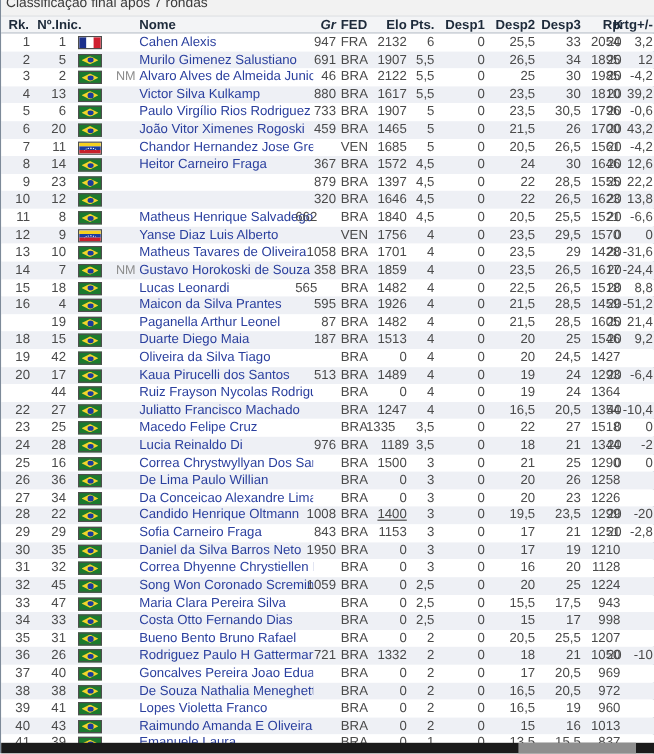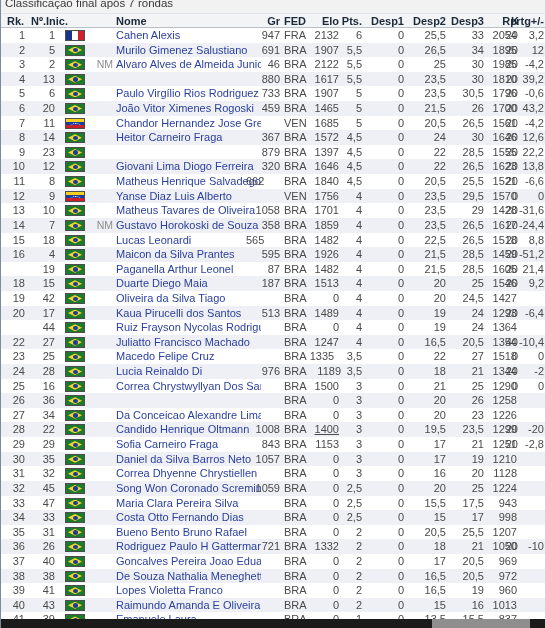--- a/index.html
+++ b/index.html
@@ -55,21 +55,21 @@
   .c.num{text-align:right;color:#4a4a4a;}
   .c.name{color:#2a3f9e;text-align:left;}
   .c.title-tag{color:#8d8d8d;text-align:right;font-size:10.5px;}
   .c.dat{color:#4a4a4a;text-align:right;}
   .c.fed{color:#4a4a4a;text-align:left;}
 
   
   .col-rk   {left:0px;   width:30px;}
   .col-no   {left:33px;  width:16px;}
   .col-name {left:115px; width:140px;}
-  .col-gr   {left:249px; width:30px;}
+  .col-gr   {left:249px; width:30px;font-style:italic;}
   .col-fed  {left:283px; width:26px;}
   .col-elo  {left:308px; width:30px;}
   .col-pts  {left:339px; width:22px;}
   .col-d1   {left:363px; width:40px;}
   .col-d2   {left:405px; width:40px;}
   .col-d3   {left:447px; width:36px;}
   .col-rp   {left:484px; width:32px;}
   .col-k    {left:499px; width:18px;}
   .col-rtg  {left:509px; width:34px;}
 
@@ -196,20 +196,21 @@
       <div class="row alt">
         <span style="position: absolute; left: 64px; top: 0px;">
           <span class="flag bra">
             <span class="lozenge"></span>
             <span class="globe"></span>
           </span>
         </span>
         <div class="c num" style="left:0px;width:24px;text-align:right;">4</div>
         <div class="c num" style="left:30px;width:24px;text-align:right;">13</div>
         <div class="c title-tag" style="left:84px;width:28px;text-align:right;"></div>
+        <div class="c name" style="left:115px;width:145px;text-align:left;overflow:hidden;">Victor Silva Kulkamp</div>
         <div class="c dat" style="left:245px;width:34px;text-align:right;">880</div>
         <div class="c fed" style="left:283px;width:26px;text-align:left;">BRA</div>
         <div class="c dat" style="left:304px;width:34px;text-align:right;">1617</div>
         <div class="c dat" style="left:339px;width:22px;text-align:right;">5,5</div>
         <div class="c dat" style="left:360px;width:43px;text-align:right;">0</div>
         <div class="c dat" style="left:403px;width:42px;text-align:right;">23,5</div>
         <div class="c dat" style="left:445px;width:38px;text-align:right;">30</div>
         <div class="c dat" style="left:481px;width:35px;text-align:right;">1810</div>
         <div class="c dat" style="left:497px;width:20px;text-align:right;">20</div>
         <div class="c dat" style="left:509px;width:34px;text-align:right;">39,2</div>
@@ -328,21 +329,20 @@
       <div class="row alt">
         <span style="position: absolute; left: 64px; top: 0px;">
           <span class="flag bra">
             <span class="lozenge"></span>
             <span class="globe"></span>
           </span>
         </span>
         <div class="c num" style="left:0px;width:24px;text-align:right;">10</div>
         <div class="c num" style="left:30px;width:24px;text-align:right;">12</div>
         <div class="c title-tag" style="left:84px;width:28px;text-align:right;"></div>
-        <div class="c name" style="left:115px;width:145px;text-align:left;overflow:hidden;">Giovani Lima Diogo Ferreira</div>
         <div class="c dat" style="left:245px;width:34px;text-align:right;">320</div>
         <div class="c fed" style="left:283px;width:26px;text-align:left;">BRA</div>
         <div class="c dat" style="left:304px;width:34px;text-align:right;">1646</div>
         <div class="c dat" style="left:339px;width:22px;text-align:right;">4,5</div>
         <div class="c dat" style="left:360px;width:43px;text-align:right;">0</div>
         <div class="c dat" style="left:403px;width:42px;text-align:right;">22</div>
         <div class="c dat" style="left:445px;width:38px;text-align:right;">26,5</div>
         <div class="c dat" style="left:481px;width:35px;text-align:right;">1623</div>
         <div class="c dat" style="left:497px;width:20px;text-align:right;">20</div>
         <div class="c dat" style="left:509px;width:34px;text-align:right;">13,8</div>
@@ -619,21 +619,21 @@
             <span class="lozenge"></span>
             <span class="globe"></span>
           </span>
         </span>
         <div class="c num" style="left:0px;width:24px;text-align:right;">23</div>
         <div class="c num" style="left:30px;width:24px;text-align:right;">25</div>
         <div class="c title-tag" style="left:84px;width:28px;text-align:right;"></div>
         <div class="c name" style="left:115px;width:145px;text-align:left;overflow:hidden;">Macedo Felipe Cruz</div>
         <div class="c dat" style="left:245px;width:34px;text-align:right;"></div>
         <div class="c fed" style="left:283px;width:26px;text-align:left;">BRA</div>
-        <div class="c dat" style="left:304px;width:34px;text-align:center;">1335</div>
+        <div class="c dat" style="left:304px;width:34px;text-align:left;">1335</div>
         <div class="c dat" style="left:339px;width:22px;text-align:right;">3,5</div>
         <div class="c dat" style="left:360px;width:43px;text-align:right;">0</div>
         <div class="c dat" style="left:403px;width:42px;text-align:right;">22</div>
         <div class="c dat" style="left:445px;width:38px;text-align:right;">27</div>
         <div class="c dat" style="left:481px;width:35px;text-align:right;">1518</div>
         <div class="c dat" style="left:497px;width:20px;text-align:right;">0</div>
         <div class="c dat" style="left:509px;width:34px;text-align:right;">0</div>
       </div>
       <div class="row alt">
         <span style="position: absolute; left: 64px; top: 0px;">
@@ -682,20 +682,21 @@
       <div class="row alt">
         <span style="position: absolute; left: 64px; top: 0px;">
           <span class="flag bra">
             <span class="lozenge"></span>
             <span class="globe"></span>
           </span>
         </span>
         <div class="c num" style="left:0px;width:24px;text-align:right;">26</div>
         <div class="c num" style="left:30px;width:24px;text-align:right;">36</div>
         <div class="c title-tag" style="left:84px;width:28px;text-align:right;"></div>
+        <div class="c name" style="left:115px;width:145px;text-align:left;overflow:hidden;">De Lima Paulo Willian</div>
         <div class="c dat" style="left:245px;width:34px;text-align:right;"></div>
         <div class="c fed" style="left:283px;width:26px;text-align:left;">BRA</div>
         <div class="c dat" style="left:304px;width:34px;text-align:right;">0</div>
         <div class="c dat" style="left:339px;width:22px;text-align:right;">3</div>
         <div class="c dat" style="left:360px;width:43px;text-align:right;">0</div>
         <div class="c dat" style="left:403px;width:42px;text-align:right;">20</div>
         <div class="c dat" style="left:445px;width:38px;text-align:right;">26</div>
         <div class="c dat" style="left:481px;width:35px;text-align:right;">1258</div>
         <div class="c dat" style="left:497px;width:20px;text-align:right;"></div>
         <div class="c dat" style="left:509px;width:34px;text-align:right;"></div>
@@ -770,21 +771,21 @@
         <span style="position: absolute; left: 64px; top: 0px;">
           <span class="flag bra">
             <span class="lozenge"></span>
             <span class="globe"></span>
           </span>
         </span>
         <div class="c num" style="left:0px;width:24px;text-align:right;">30</div>
         <div class="c num" style="left:30px;width:24px;text-align:right;">35</div>
         <div class="c title-tag" style="left:84px;width:28px;text-align:right;"></div>
         <div class="c name" style="left:115px;width:145px;text-align:left;overflow:hidden;">Daniel da Silva Barros Neto</div>
-        <div class="c dat" style="left:245px;width:34px;text-align:right;">1057</div>
+        <div class="c dat" style="left:245px;width:34px;text-align:right;">1950</div>
         <div class="c fed" style="left:283px;width:26px;text-align:left;">BRA</div>
         <div class="c dat" style="left:304px;width:34px;text-align:right;">0</div>
         <div class="c dat" style="left:339px;width:22px;text-align:right;">3</div>
         <div class="c dat" style="left:360px;width:43px;text-align:right;">0</div>
         <div class="c dat" style="left:403px;width:42px;text-align:right;">17</div>
         <div class="c dat" style="left:445px;width:38px;text-align:right;">19</div>
         <div class="c dat" style="left:481px;width:35px;text-align:right;">1210</div>
         <div class="c dat" style="left:497px;width:20px;text-align:right;"></div>
         <div class="c dat" style="left:509px;width:34px;text-align:right;"></div>
       </div>

